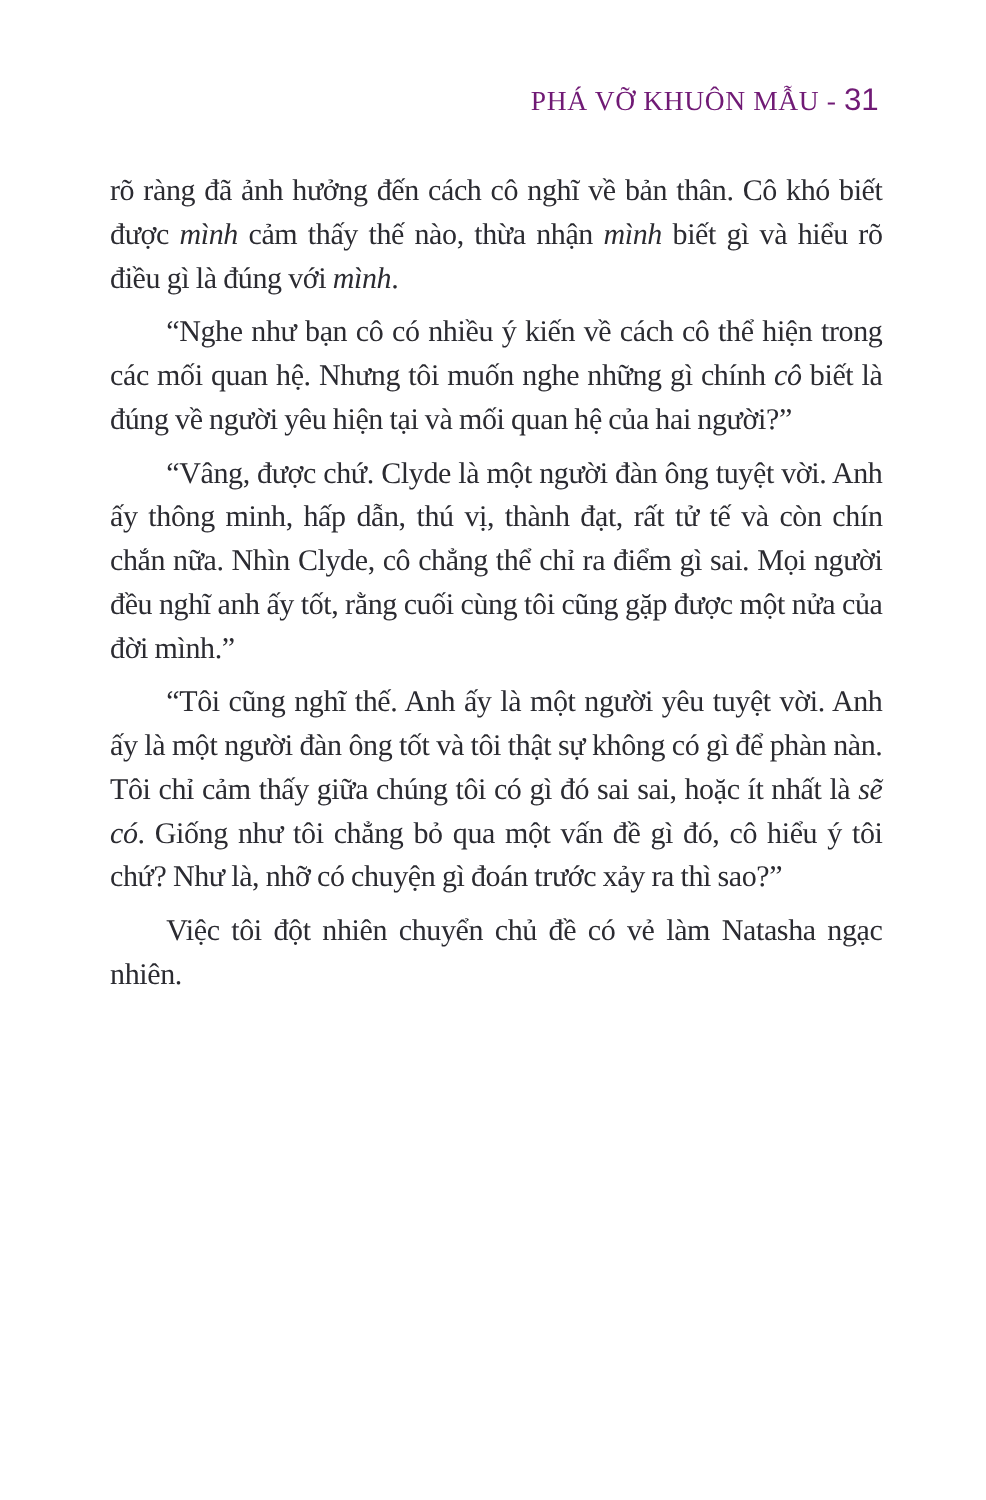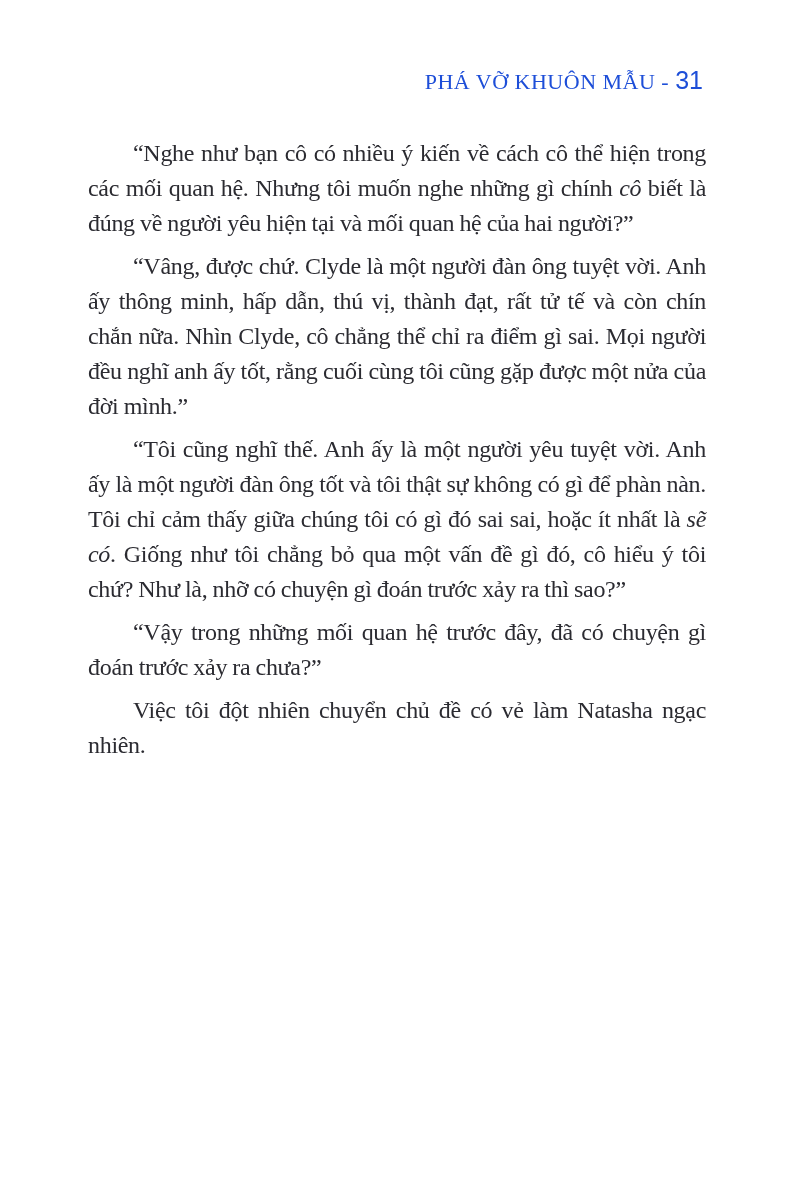--- a/index.html
+++ b/index.html
@@ -52,25 +52,25 @@
   }
   .italic {
     font-style: italic;
   }
 </style>
 </head>
 <body style="background: rgb(255, 255, 255);">
 
 <div class="page">
 
-  <div class="running-header" style="color: #1d4ed8;">
+  <div class="running-header" style="color: #701a75;">
     <span>PHÁ VỠ KHUÔN MẪU - </span><span class="pagenum">31</span>
   </div>
 
   <div class="page-body" style="color: rgb(43, 43, 49);">
+      <p class=""><span>rõ ràng đã ảnh hưởng đến cách cô nghĩ về bản thân. Cô khó biết được </span><span class="italic">mình</span><span> cảm thấy thế nào, thừa nhận </span><span class="italic">mình</span><span> biết gì và hiểu rõ điều gì là đúng với </span><span class="italic">mình</span><span>.</span></p>
       <p class="indent"><span>“Nghe như bạn cô có nhiều ý kiến về cách cô thể hiện trong các mối quan hệ. Nhưng tôi muốn nghe những gì chính </span><span class="italic">cô</span><span> biết là đúng về người yêu hiện tại và mối quan hệ của hai người?”</span></p>
       <p class="indent"><span>“Vâng, được chứ. Clyde là một người đàn ông tuyệt vời. Anh ấy thông minh, hấp dẫn, thú vị, thành đạt, rất tử tế và còn chín chắn nữa. Nhìn Clyde, cô chẳng thể chỉ ra điểm gì sai. Mọi người đều nghĩ anh ấy tốt, rằng cuối cùng tôi cũng gặp được một nửa của đời mình.”</span></p>
       <p class="indent"><span>“Tôi cũng nghĩ thế. Anh ấy là một người yêu tuyệt vời. Anh ấy là một người đàn ông tốt và tôi thật sự không có gì để phàn nàn. Tôi chỉ cảm thấy giữa chúng tôi có gì đó sai sai, hoặc ít nhất là </span><span class="italic">sẽ có</span><span>. Giống như tôi chẳng bỏ qua một vấn đề gì đó, cô hiểu ý tôi chứ? Như là, nhỡ có chuyện gì đoán trước xảy ra thì sao?”</span></p>
-      <p class="indent"><span>“Vậy trong những mối quan hệ trước đây, đã có chuyện gì đoán trước xảy ra chưa?”</span></p>
       <p class="indent"><span>Việc tôi đột nhiên chuyển chủ đề có vẻ làm Natasha ngạc nhiên.</span></p>
     </div>
 
 </div>
 
 </body></html>

